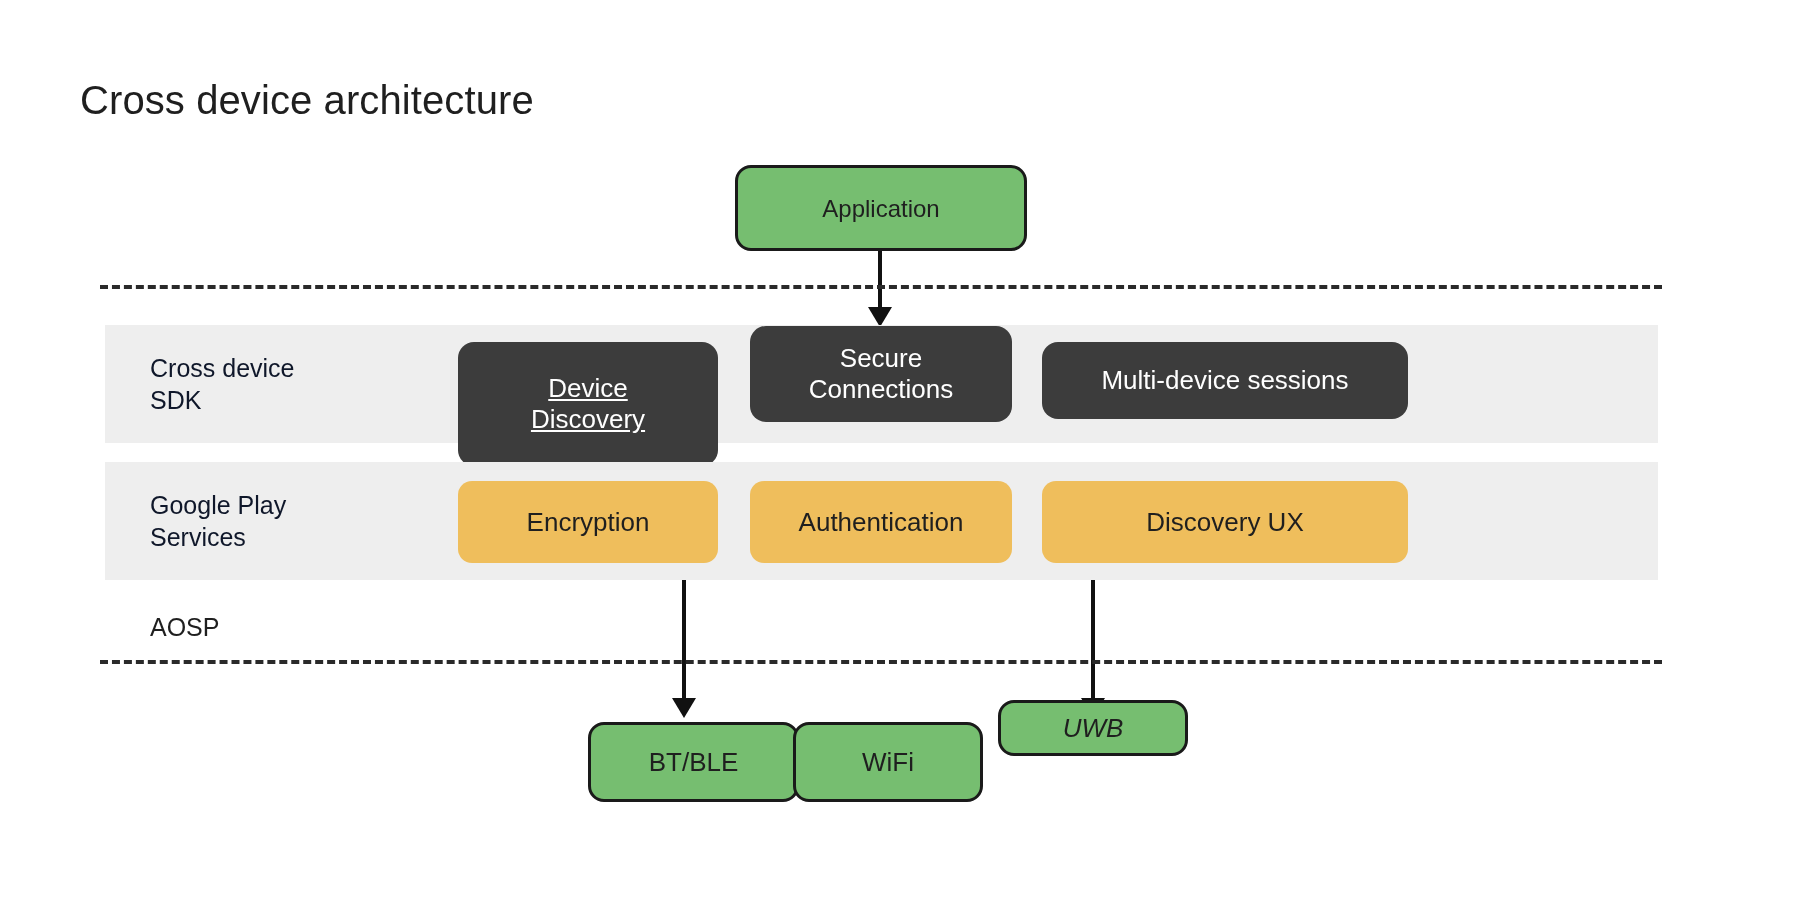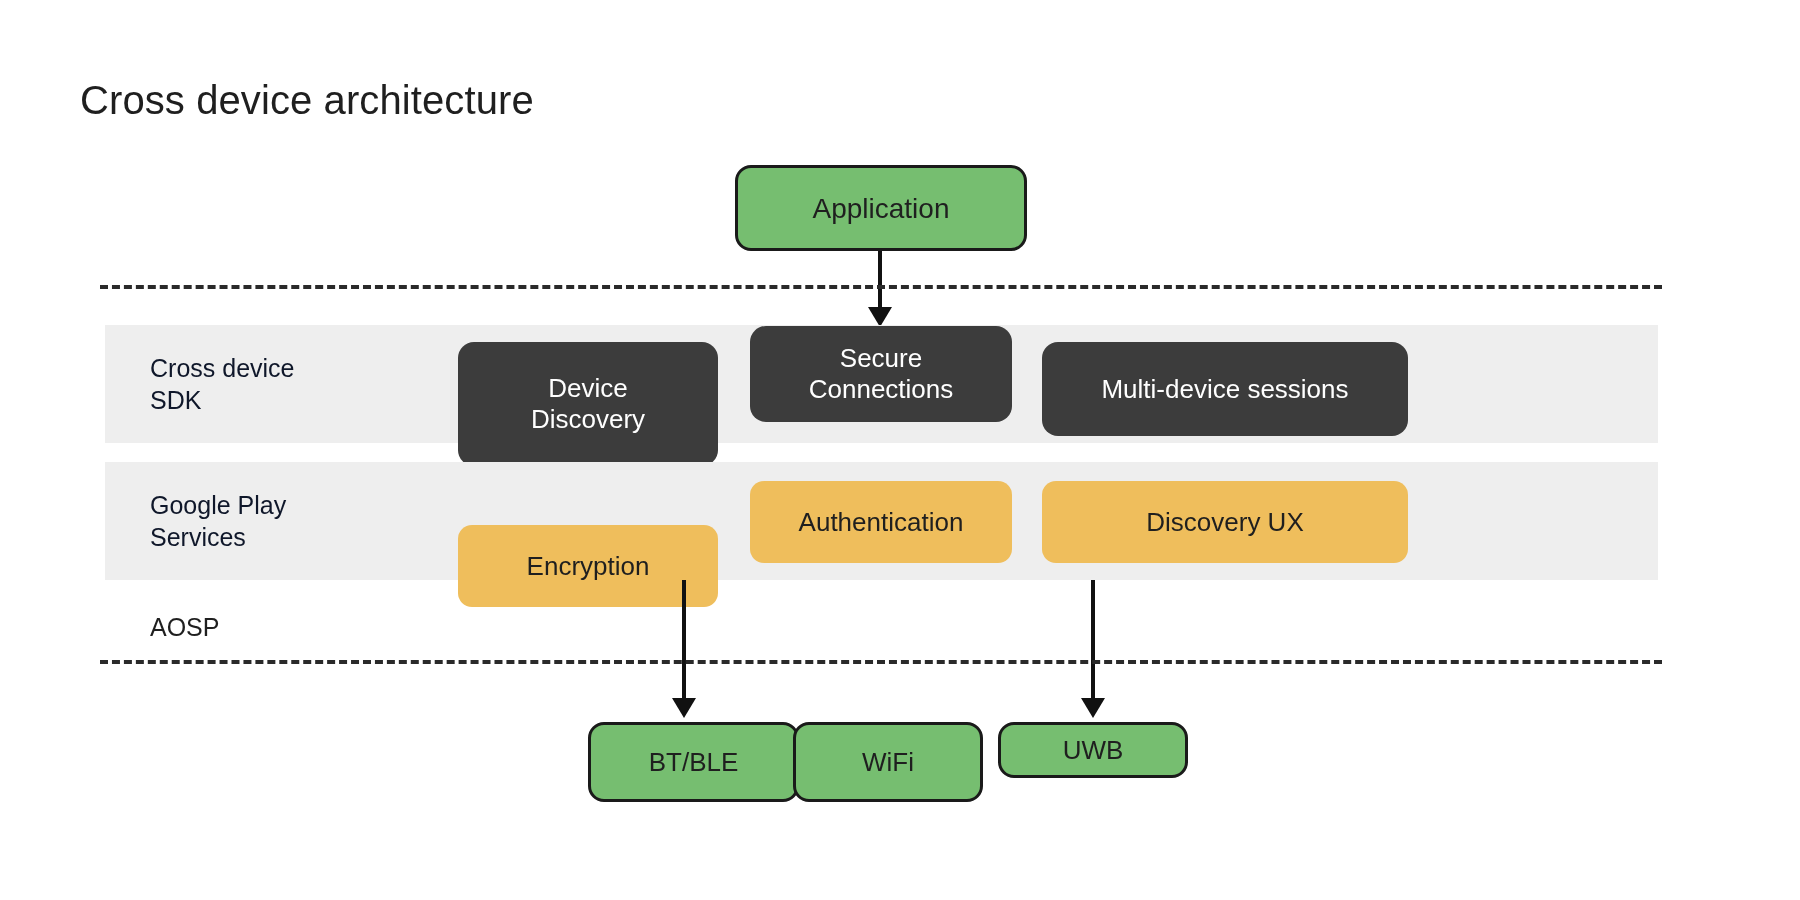--- a/index.html
+++ b/index.html
@@ -104,37 +104,37 @@
     border: 3px solid #1a1a1a;
     border-radius: 16px;
   }
 
   
   #node-application {
     left: 735px;
     top: 165px;
     width: 292px;
     height: 86px;
-    font-size: 28px;
-  }
-
-  
-  #node-device-discovery   { left: 458px;  top: 342px; width: 260px; height: 124px; }
+    font-size: 24px;
+  }
+
+  
+  #node-device-discovery   { left: 458px;  top: 342px; width: 260px; height: 124px; text-decoration: underline; }
   #node-secure-connections { left: 750px;  top: 326px; width: 262px; height: 96px; }
-  #node-multidevice        { left: 1042px; top: 342px; width: 366px; height: 94px; }
-
-  
-  #node-encryption     { left: 458px;  top: 481px; width: 260px; height: 82px; margin-top: 44px; }
+  #node-multidevice        { left: 1042px; top: 342px; width: 366px; height: 77px; }
+
+  
+  #node-encryption     { left: 458px;  top: 481px; width: 260px; height: 82px; }
   #node-authentication { left: 750px;  top: 481px; width: 262px; height: 82px; }
   #node-discovery-ux   { left: 1042px; top: 481px; width: 366px; height: 82px; }
 
   
   #node-btble { left: 588px; top: 722px; width: 211px; height: 80px; }
   #node-wifi  { left: 793px; top: 722px; width: 190px; height: 80px; }
-  #node-uwb   { left: 998px; top: 722px; width: 190px; height: 56px; }
+  #node-uwb   { left: 998px; top: 700px; width: 190px; height: 56px; font-style: italic; }
 
   
   .arrow {
     position: absolute;
     width: 24px;
   }
   .arrow .shaft {
     position: absolute;
     left: 10px;
     top: 0;

